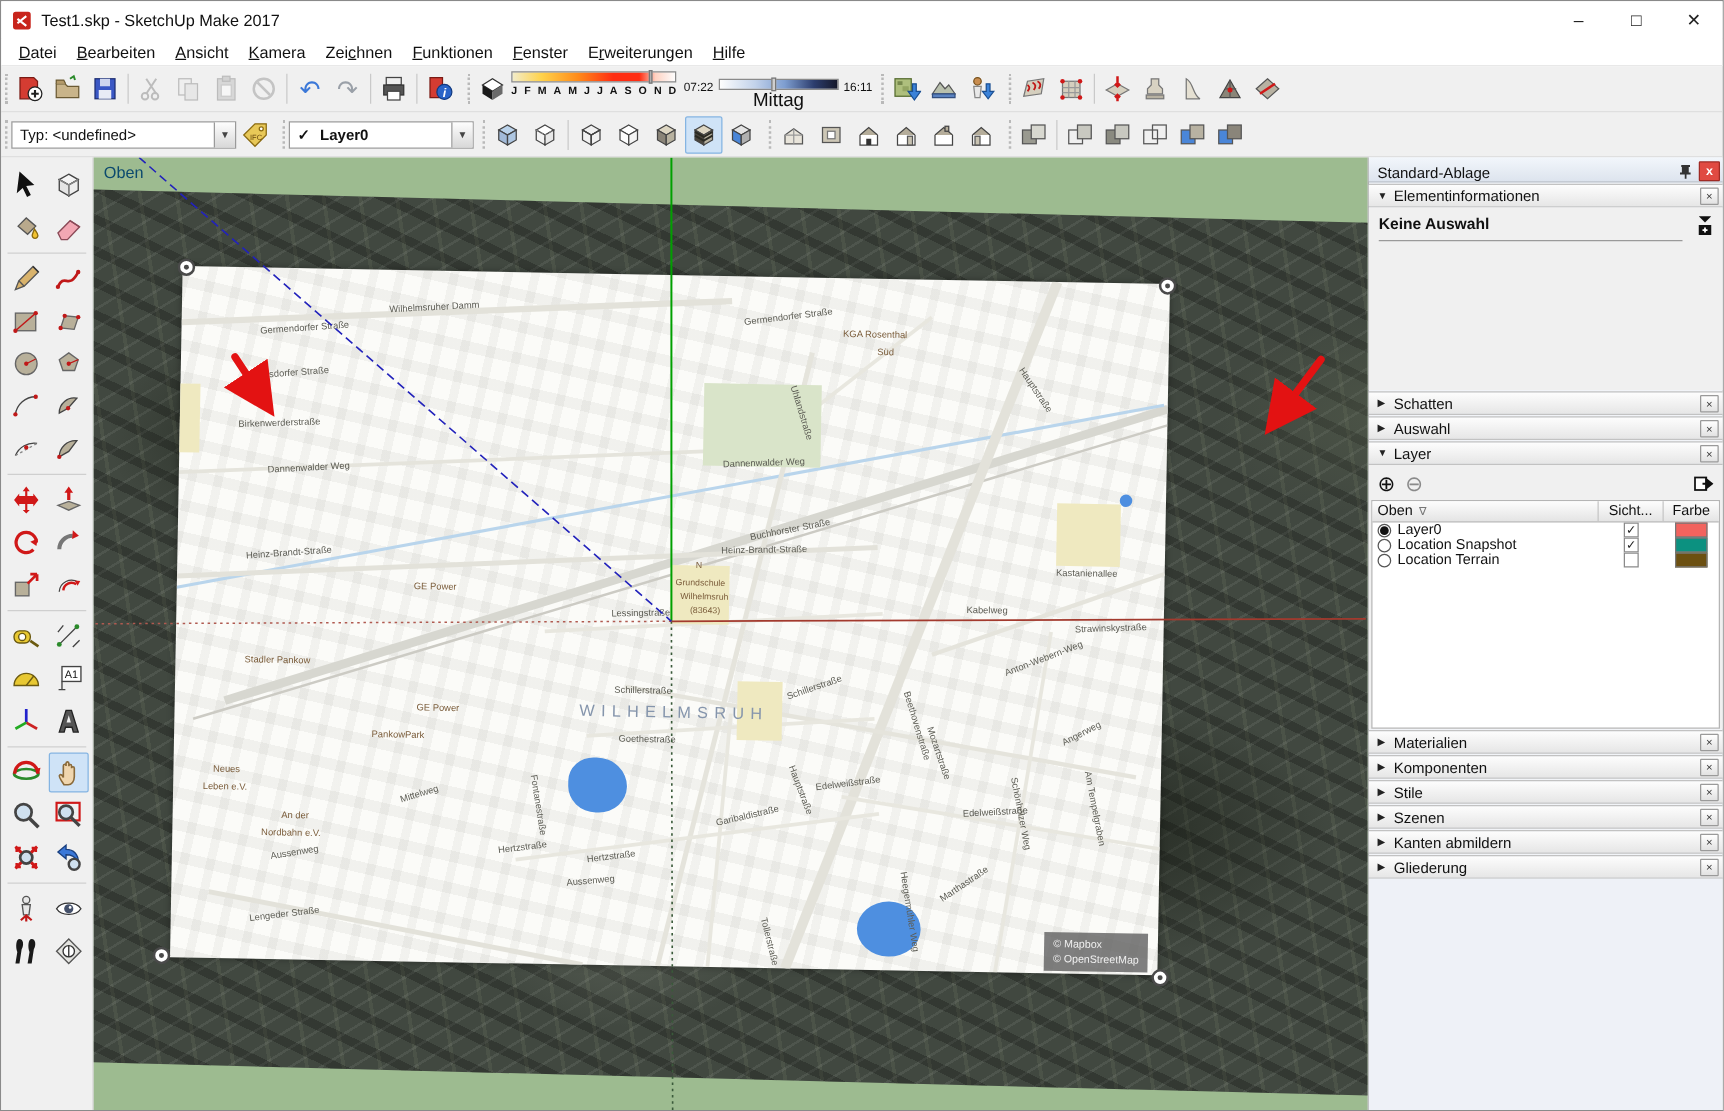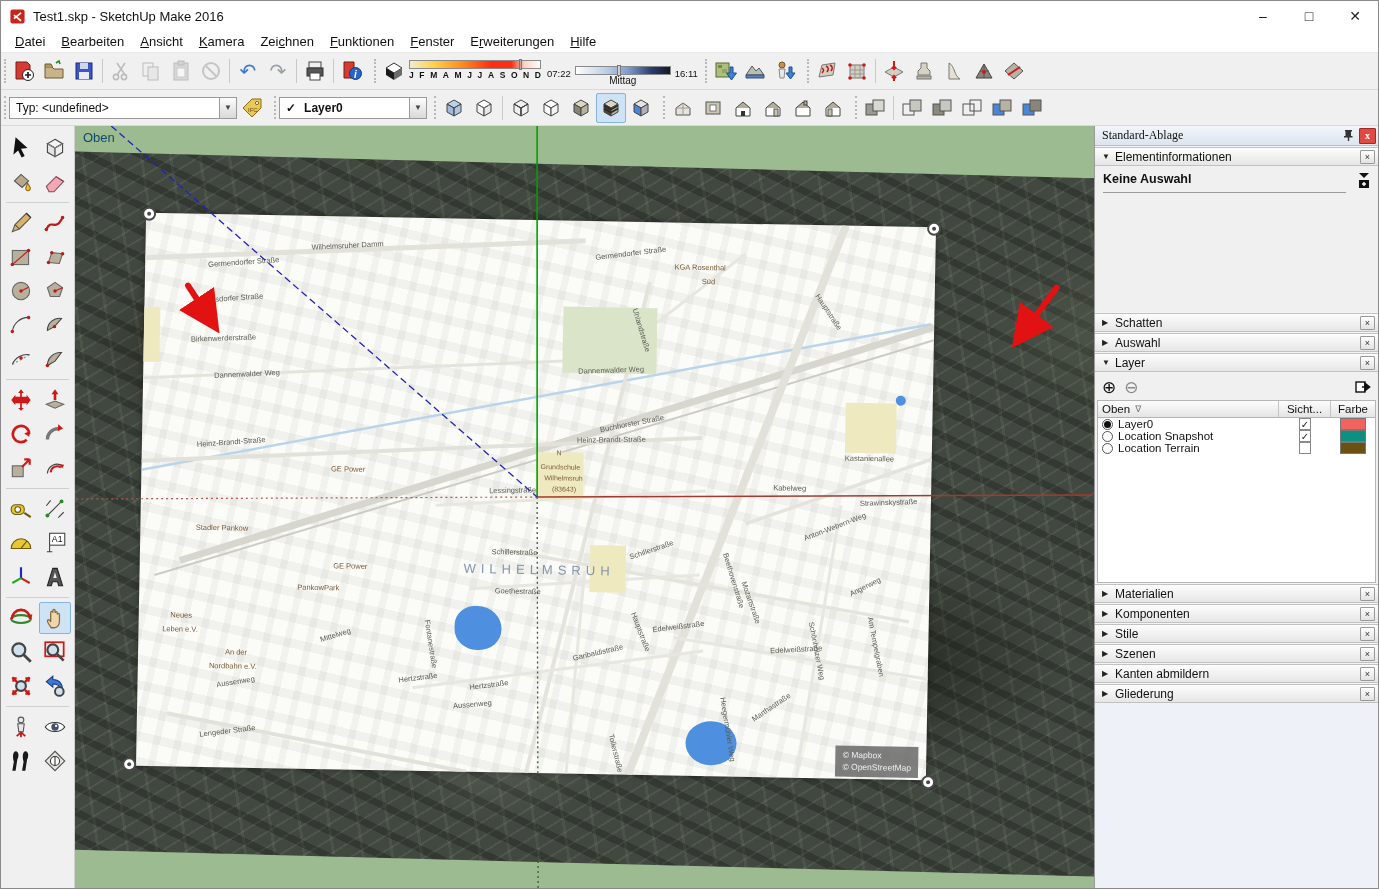--- a/index.html
+++ b/index.html
@@ -35,21 +35,21 @@
   .shadow-widget { display:flex; align-items:flex-start; gap:6px; padding-top:3px; }
   .month-strip { display:flex; flex-direction:column; }
   .month-bar { width:132px; height:9px; border:1px solid #8a8a8a; background:linear-gradient(90deg,#f2ecca,#ffd24a 18%,#ff8c1a 40%,#ff2d12 62%,#ff2d12 78%,#ffd2c2 88%,#fdfdfd); position:relative; }
   .month-bar .notch { position:absolute; top:-2px; bottom:-2px; width:3px; background:#b0b0b0; border:1px solid #777; left:84%; }
   .month-letters { font-size:8.5px; letter-spacing:0; color:#111; display:flex; justify-content:space-between; width:132px; padding-top:1px; font-weight:bold;}
   .time-strip { display:flex; align-items:flex-start; gap:4px; padding-top:6px;}
   .time-label { font-size:9.5px; color:#111; padding-top:2px;}
   .time-bar-wrap { display:flex; flex-direction:column; align-items:center;}
   .time-bar { width:96px; height:9px; border:1px solid #8a8a8a; background:linear-gradient(90deg,#fdfdfd,#c2d2ea 30%,#7e9ed0 55%,#2c3d6e 80%,#16182a); position:relative;}
   .time-bar .notch { position:absolute; top:-2px; bottom:-2px; width:4px; background:#cfcfcf; border:1px solid #777; left:44%; }
-  .time-mid { font-size:10px; color:#111; }
+  .time-mid { font-size:15px; color:#111; }
 
   
   .main { flex:1 1 auto; display:flex; min-height:0; }
 
   
   .palette { width:74px; background:#f0f0f0; border-right:1px solid #cfcfcf; padding:6px 3px 0 3px; flex:0 0 auto; overflow:hidden;}
   .pal-row { display:flex; justify-content:center; gap:2px; margin-bottom:2px; }
   .pal-btn { width:32px; height:32px; display:flex; align-items:center; justify-content:center; border:1px solid transparent; border-radius:2px;}
   .pal-btn.selected { background:#cfe3f7; border-color:#84b4e2; }
   .pal-sep { height:1px; background:#cfcfcf; margin:4px 2px; }
@@ -78,21 +78,21 @@
   .map-feature { position:absolute; }
   .map-label { position:absolute; font-size:7.5px; color:#5c5c54; white-space:nowrap; transform-origin:left center; line-height:1.05;}
   .map-label.brown { color:#7a5c3a; }
   .map-label.city { color:#8595ac; font-weight:normal; }
   .map-attrib { position:absolute; right:8px; bottom:2px; background:rgba(92,92,92,.78); color:#f0f0f0; font-size:8.5px; padding:3px 7px; line-height:1.5; }
   .view-label { position:absolute; left:8px; top:4px; font-size:13px; color:#0c4a6e; }
   .vp-overlay { position:absolute; inset:0; width:100%; height:100%; pointer-events:none; }
 
   
   .panel { flex:1 1 auto; background:#f2f4f8; border-left:1px solid #9a9a9a; display:flex; flex-direction:column; min-width:0; }
-  .panel-title { height:20px; background:linear-gradient(#f2f6fb,#dde4ee); border-bottom:1px solid #b8bfc9; display:flex; align-items:center; padding:0 2px 0 7px; font-size:12px; color:#111; flex:0 0 auto;font-family:Liberation Serif, serif;}
+  .panel-title { height:20px; background:linear-gradient(#f2f6fb,#dde4ee); border-bottom:1px solid #b8bfc9; display:flex; align-items:flex-end; padding:0 2px 0 7px; font-size:12px; color:#111; flex:0 0 auto;}
   .panel-title .sp { flex:1; }
   .ptool { width:17px; height:16px; display:flex; align-items:center; justify-content:center; margin-left:2px; }
   .ptool.close { background:#e04a42; border:1px solid #a02a24; color:#fff; font-size:10px; font-weight:bold; border-radius:1px;}
   .sec-h { height:19px; background:linear-gradient(#fdfdfd,#e6e6e6); border:1px solid #c2c2c2; border-left:none; border-right:none; display:flex; align-items:center; padding:0 3px 0 7px; font-size:12px; color:#111; flex:0 0 auto; margin-top:1px;}
   .sec-h .arr { font-size:8px; width:13px; color:#222; }
   .sec-h .sp { flex:1; }
   .sec-x { width:15px; height:14px; border:1px solid #9a9a9a; background:linear-gradient(#fff,#e2e2e2); display:flex; align-items:center; justify-content:center; font-size:9px; color:#333; border-radius:1px;}
   .ei-body { height:146px; background:#f0f0f0; padding:6px 6px 0 8px; flex:0 0 auto; position:relative;}
   .ei-msg { font-size:12.5px; font-weight:bold; color:#111; padding-bottom:6px; border-bottom:1px solid #9a9a9a; margin-right:26px;}
   .ei-icon { position:absolute; right:7px; top:5px; width:14px; }
@@ -118,21 +118,21 @@
 </head>
 <body>
 
 <div id="app">
 
   <div class="titlebar">
     <svg class="sk-logo" viewBox="0 0 24 24">
         <rect x="2" y="2" width="20" height="20" rx="3" fill="#c8251c"></rect>
         <path d="M7 15l10-8M7 10l10 8" stroke="#fff" stroke-width="2.4" fill="none"></path>
       </svg>
-    <span class="title-text">Test1.skp - SketchUp Make 2016</span>
+    <span class="title-text">Test1.skp - SketchUp Make 2017</span>
     <div class="win-controls">
       <div class="win-btn">–</div>
       <div class="win-btn">□</div>
       <div class="win-btn">✕</div>
     </div>
   </div>
 
   <div class="menubar" id="menubar">
       <span class="menu-item"><u>D</u>atei</span>
       <span class="menu-item"><u>B</u>earbeiten</span>
@@ -332,21 +332,21 @@
           <svg viewBox="0 0 24 24" width="24" height="24">
             <path d="M12 4l9 8-9 8-9-8z" fill="#b8b2a2" stroke="#555"></path>
             <path d="M6 16L18 8" stroke="#d01818" stroke-width="2"></path>
           </svg>
         </div>
       </div>
     </div>
 
   <div class="tbrow tb2" id="tb2">
       <div class="tb-group">
-        <div class="combo" style="width:228px;">
+        <div class="combo" style="width:180px;">
           <span class="val">Typ: &lt;undefined&gt;</span>
           <span class="dd">▼</span>
         </div>
         <div class="tb-btn">
           <svg viewBox="0 0 24 24" width="24" height="24">
             <path d="M3 12l9-9h9v9l-9 9z" fill="#e8c858" stroke="#8a6a10"></path>
             <circle cx="17" cy="7" r="1.6" fill="#fff" stroke="#8a6a10"></circle>
             <text x="8" y="16" font-size="6" fill="#6a4a10">IFC</text>
           </svg>
         </div>

